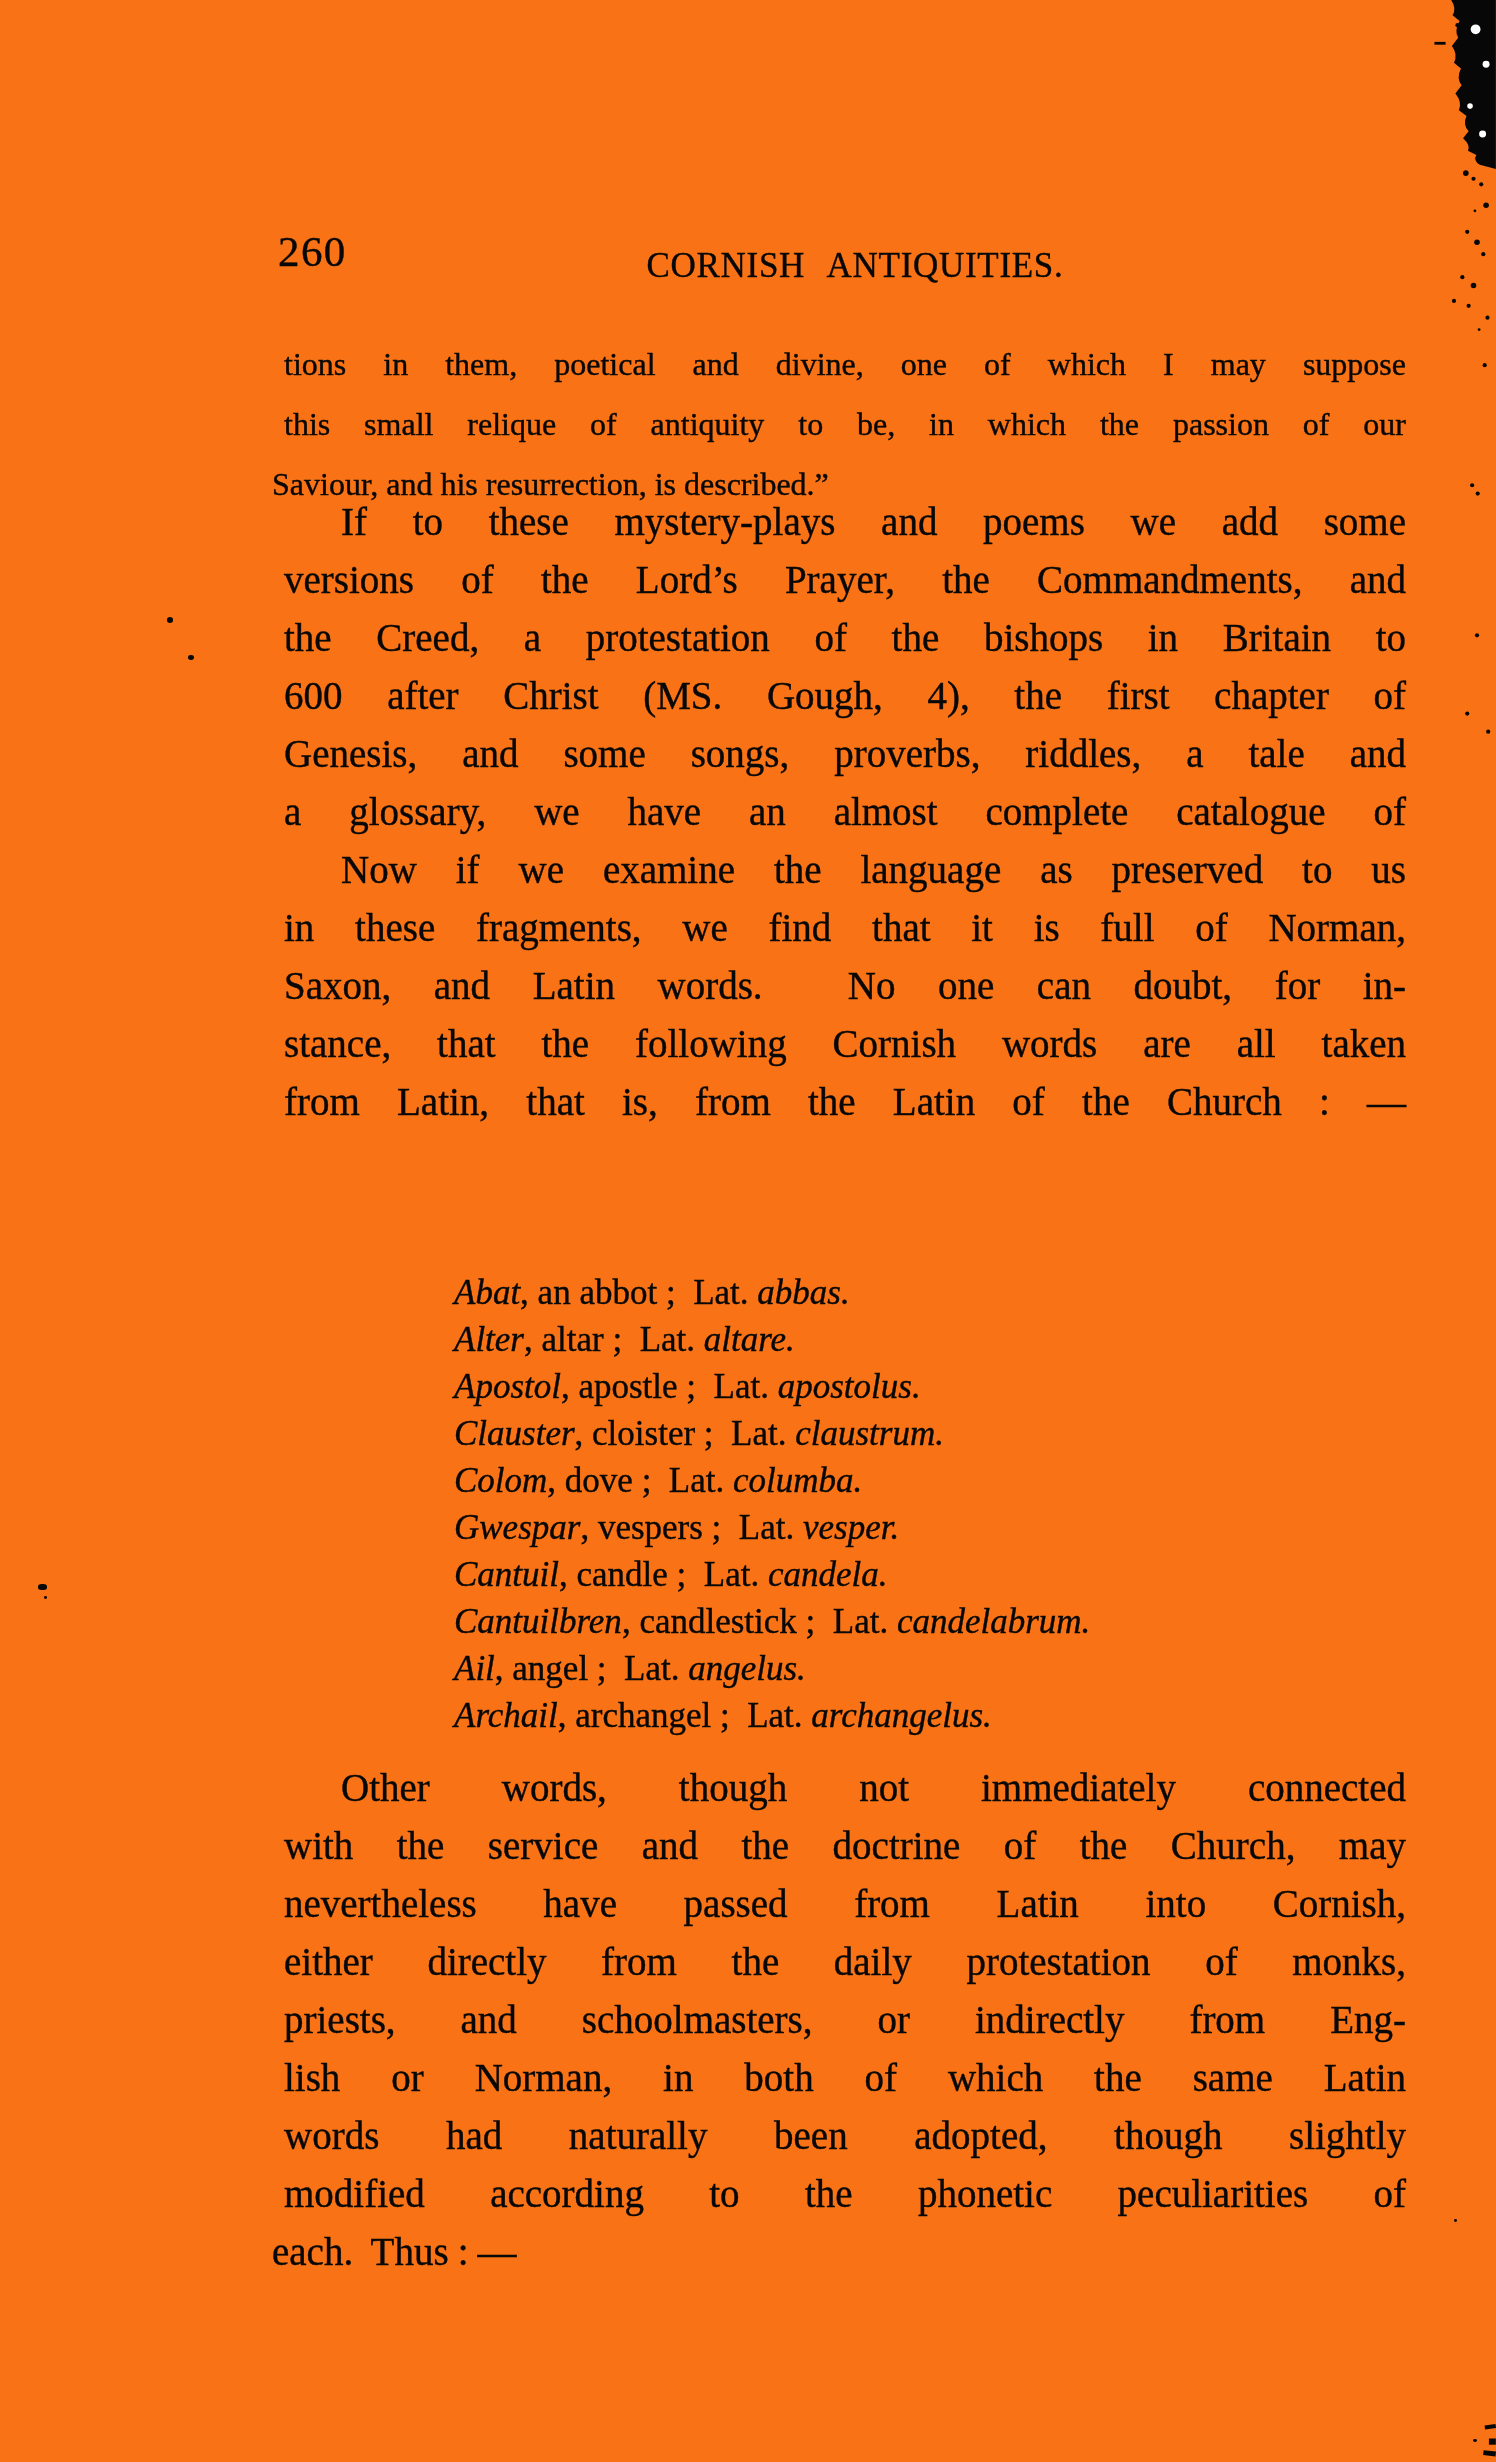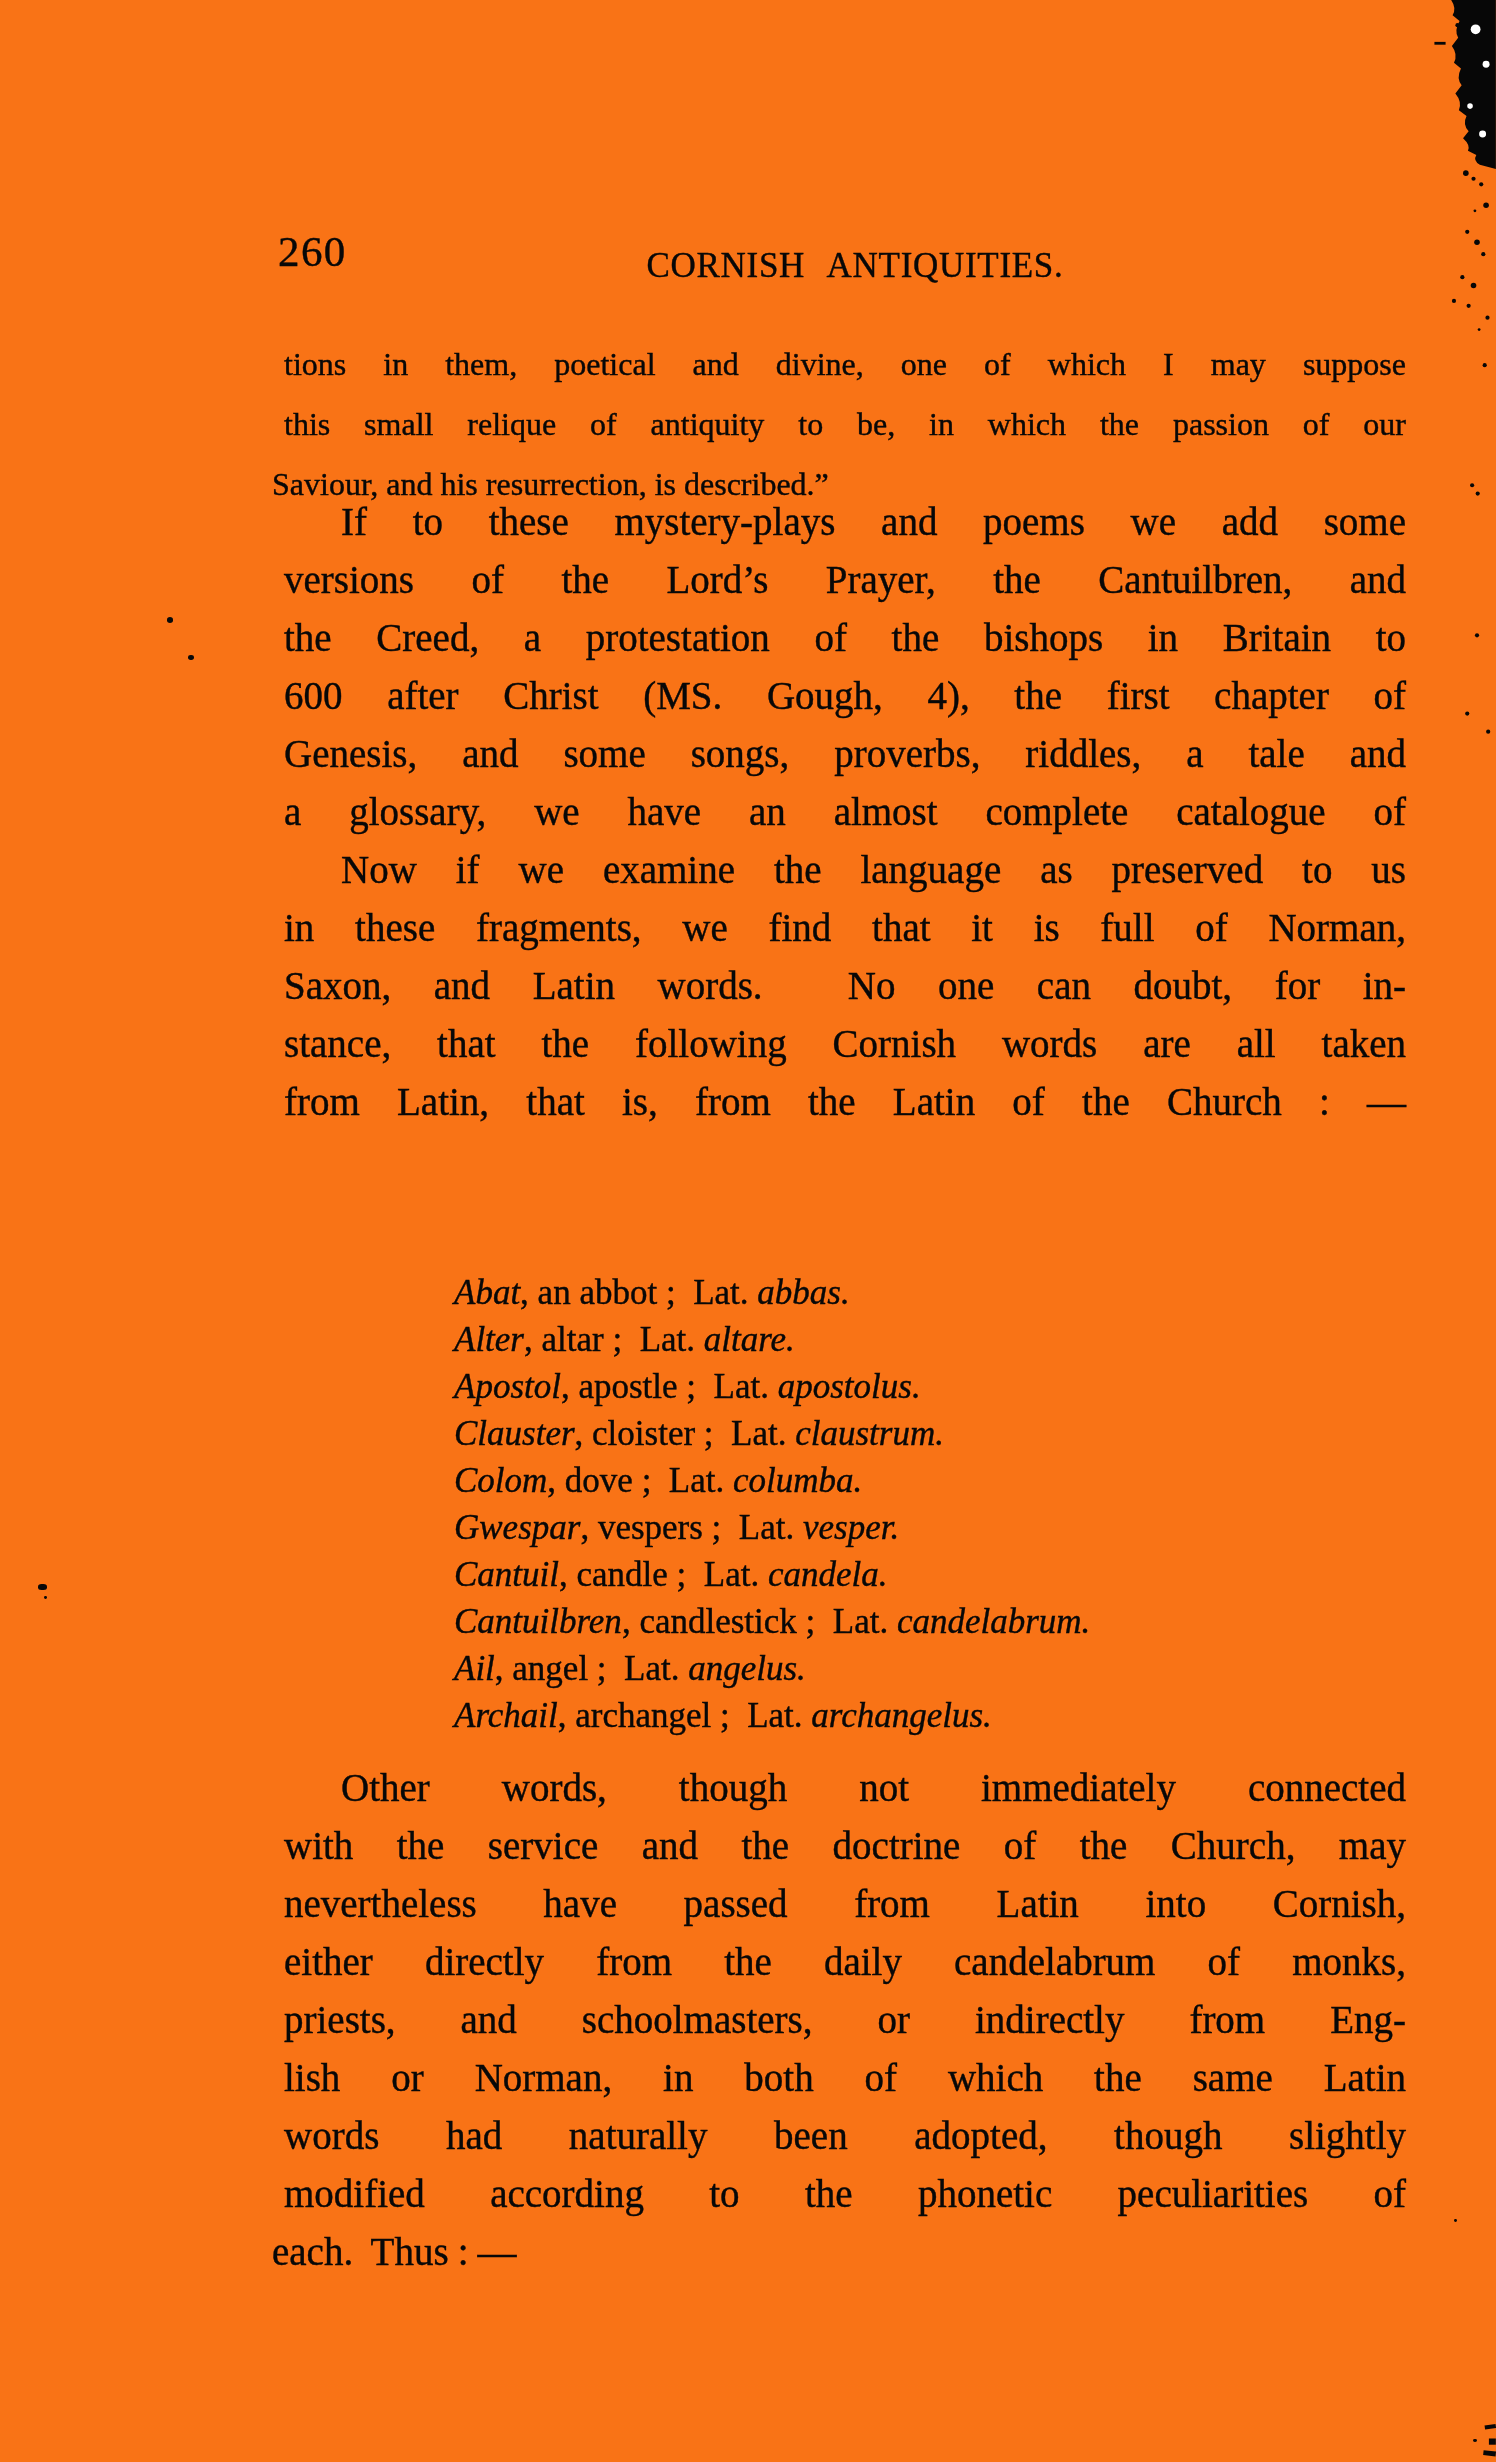--- a/index.html
+++ b/index.html
@@ -46,21 +46,21 @@
   <div id="running-title" class="abs">CORNISH ANTIQUITIES.</div>
 
   <div id="quote-para" class="abs textblock">
     <div class="jline">tions in them, poetical and divine, one of which I may suppose</div>
     <div class="jline">this small relique of antiquity to be, in which the passion of our</div>
     <div>Saviour, and his resurrection, is described.”</div>
   </div>
 
   <div id="main-paras" class="abs textblock">
     <div class="jline indent">If to these mystery-plays and poems we add some</div>
-    <div class="jline">versions of the Lord’s Prayer, the Cantuilbren, and</div>
+    <div class="jline">versions of the Lord’s Prayer, the Commandments, and</div>
     <div class="jline">the Creed, a protestation of the bishops in Britain to</div>
     <div class="jline">600 after Christ (MS. Gough, 4), the first chapter of</div>
     <div class="jline">Genesis, and some songs, proverbs, riddles, a tale and</div>
     <div class="jline">a glossary, we have an almost complete catalogue of</div>
     <div class="jline indent">Now if we examine the language as preserved to us</div>
     <div class="jline">in these fragments, we find that it is full of Norman,</div>
     <div class="jline">Saxon, and Latin words.&nbsp; No one can doubt, for in-</div>
     <div class="jline">stance, that the following Cornish words are all taken</div>
     <div class="jline">from Latin, that is, from the Latin of the Church : —</div>
   </div>
@@ -75,21 +75,21 @@
     <div class="wl"><i>Cantuil</i><span>, candle ;&nbsp; Lat. </span><i>candela.</i></div>
     <div class="wl"><i>Cantuilbren</i><span>, candlestick ;&nbsp; Lat. </span><i>candelabrum.</i></div>
     <div class="wl"><i>Ail</i><span>, angel ;&nbsp; Lat. </span><i>angelus.</i></div>
     <div class="wl"><i>Archail</i><span>, archangel ;&nbsp; Lat. </span><i>archangelus.</i></div>
   </div>
 
   <div id="closing-para" class="abs textblock">
     <div class="jline indent">Other words, though not immediately connected</div>
     <div class="jline">with the service and the doctrine of the Church, may</div>
     <div class="jline">nevertheless have passed from Latin into Cornish,</div>
-    <div class="jline">either directly from the daily candelabrum of monks,</div>
+    <div class="jline">either directly from the daily protestation of monks,</div>
     <div class="jline">priests, and schoolmasters, or indirectly from Eng-</div>
     <div class="jline">lish or Norman, in both of which the same Latin</div>
     <div class="jline">words had naturally been adopted, though slightly</div>
     <div class="jline">modified according to the phonetic peculiarities of</div>
     <div>each.&nbsp; Thus : —</div>
   </div>
 
   <svg class="abs" style="right:0; top:0;" width="105" height="768" viewBox="0 0 150 1100" aria-hidden="true">
     <path fill="#070707" d="M150 0 L86 0 Q94 12 88 22 L98 30 Q90 44 96 54 L87 66 Q96 78 90 90 L100 98 Q93 112 101 122 L92 134 Q102 146 97 158 L108 166 Q102 178 111 188 L103 198 Q114 208 110 216 L122 222 Q117 230 127 236 L150 242 Z"></path>
     <circle cx="121" cy="42" r="7" fill="#ffffff"></circle>

